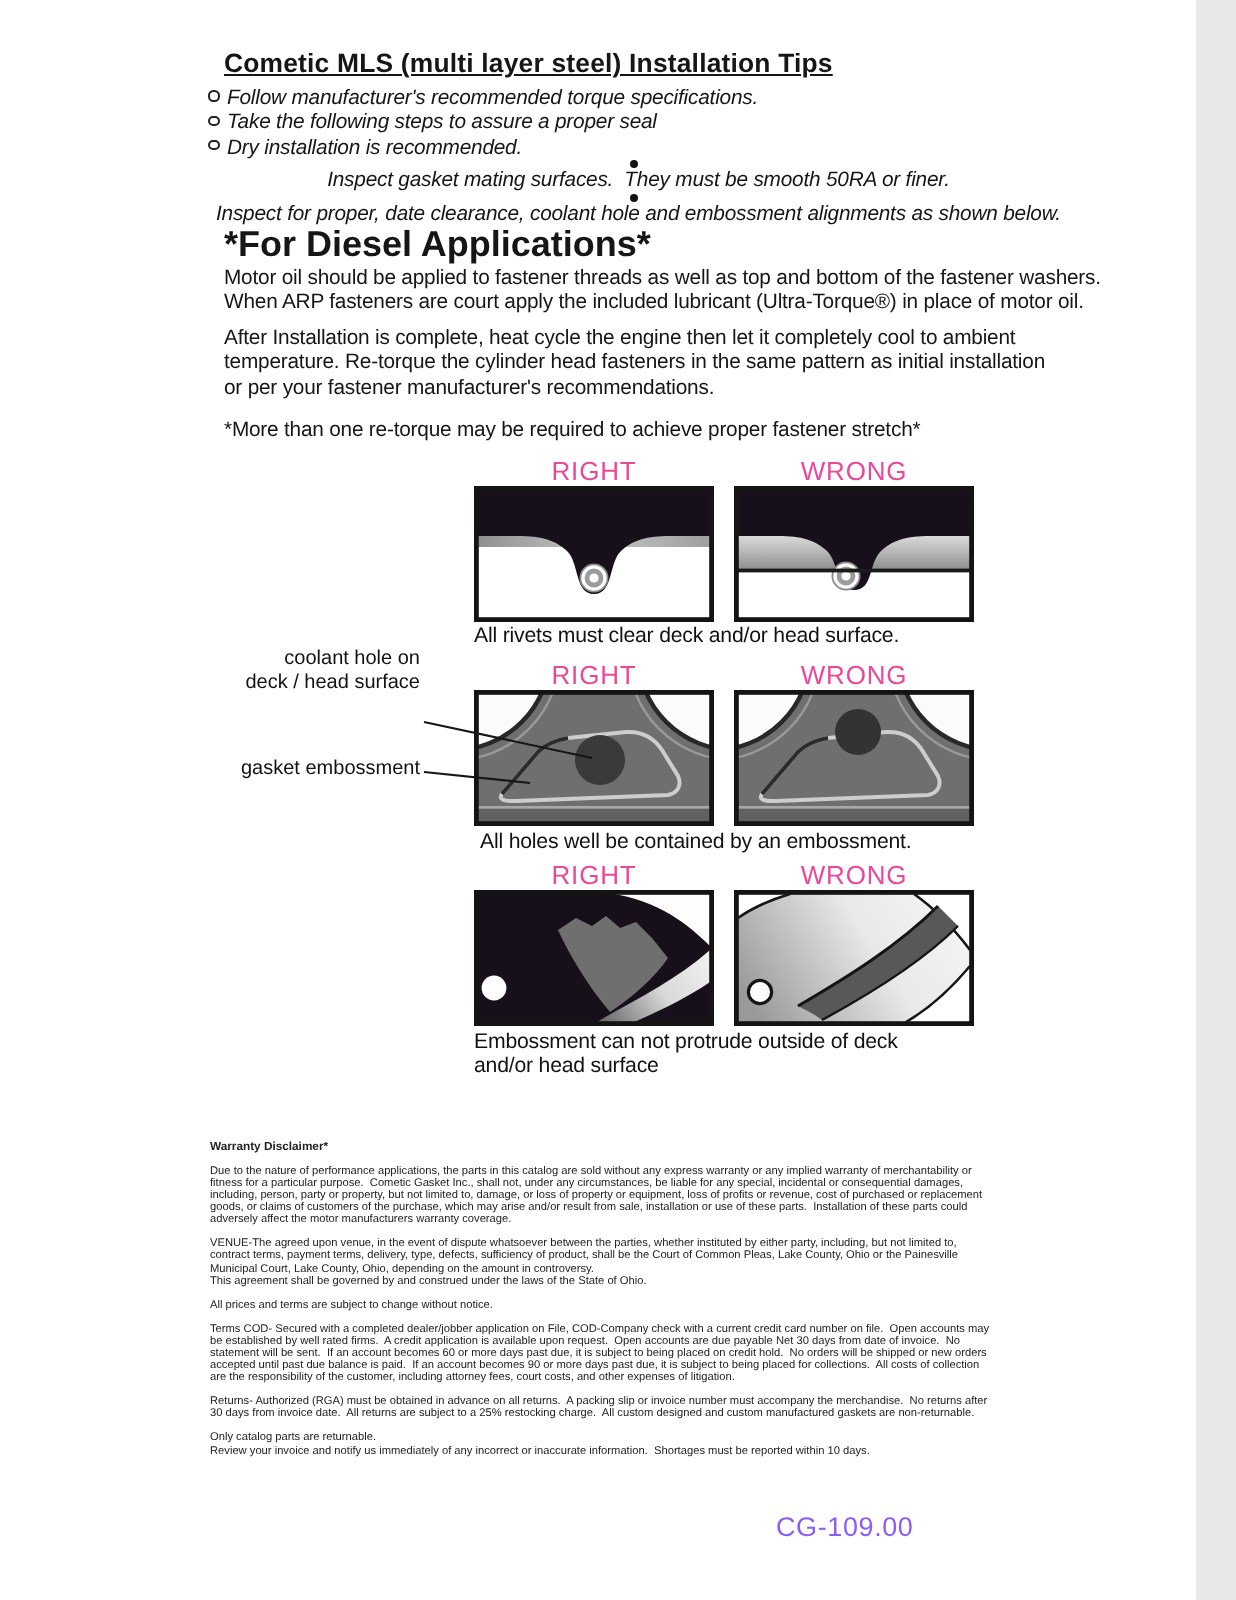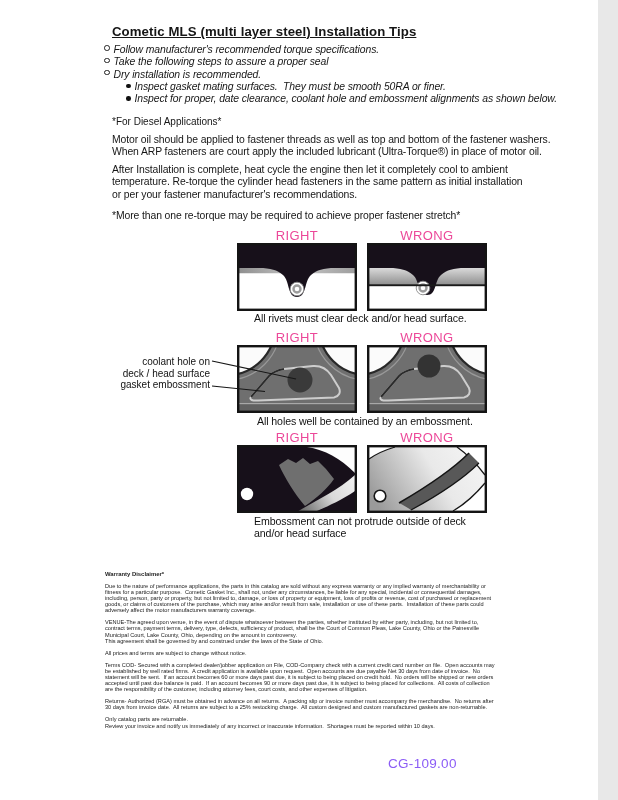--- a/index.html
+++ b/index.html
@@ -2,37 +2,37 @@
 <html><head>
 <meta charset="utf-8">
 <style>
   html,body{margin:0;padding:0;background:#e8e8e8;}
   .page{position:relative;width:598px;height:800px;background:#ffffff;overflow:hidden;
         font-family:"Liberation Sans", sans-serif;color:#161616;}
   .title{position:absolute;left:112px;top:24px;margin:0;font-size:13.2px;font-weight:bold;
          text-decoration:underline;letter-spacing:0.1px;white-space:pre;}
   .bullets{position:absolute;left:104px;top:44px;font-size:10.4px;line-height:12.3px;}
   .b-row{white-space:pre;display:flex;align-items:center;font-style:italic;}
-  .b-row.sub{margin-left:22px;}
+  .b-row.sub{margin-left:4px;flex-direction:column;}
   .b-o{width:3.5px;height:3.5px;border:1px solid #222;border-radius:50%;
        display:inline-block;margin-right:4px;flex:0 0 auto;transform:translateY(-2px);}
   .b-f{width:4.5px;height:4.5px;background:#111;border-radius:50%;
        display:inline-block;margin-right:4px;flex:0 0 auto;transform:translateY(-1px);}
   .b-t{white-space:pre;letter-spacing:-0.1px;}
   .diesel{position:absolute;left:112px;top:116px;font-size:10.4px;line-height:12.2px;}
-  .d-head{font-size:10px;font-weight:normal;margin-bottom:6px;white-space:pre;}
+  .d-head{font-size:18px;font-weight:bold;margin-bottom:6px;white-space:pre;}
   .d-p{margin-bottom:5.5px;letter-spacing:-0.1px;}
   .d-p div{white-space:pre;}
   .d-note{margin-top:9px;white-space:pre;letter-spacing:-0.1px;}
   .lbl{position:absolute;width:120px;text-align:center;font-size:13px;letter-spacing:0.4px;
        color:#ec4899;white-space:pre;}
   .panel{position:absolute;width:120px;height:68px;}
   .panel svg{display:block;}
   .cap{position:absolute;font-size:10.6px;color:#121212;letter-spacing:-0.1px;line-height:11.8px;}
-  .cap div{white-space:pre;margin-left:17px;}
+  .cap div{white-space:pre;}
   .anno{position:absolute;width:114px;text-align:right;font-size:10px;line-height:11.6px;color:#121212;}
   .anno div{white-space:pre;}
   .ptr{position:absolute;pointer-events:none;}
   .fine{position:absolute;left:105px;top:571px;width:420px;font-size:5.6px;
         line-height:6.15px;color:#222;}
   .f-head{font-weight:bold;font-size:5.9px;margin-bottom:5.6px;white-space:pre;}
   .f-p{margin-bottom:5.8px;}
   .f-p div{white-space:pre;}
   .code{position:absolute;left:388px;top:756px;font-size:13.5px;letter-spacing:0.3px;
         color:#8b5cf6;white-space:pre;}
@@ -156,21 +156,21 @@
       <circle cx="130" cy="-18" r="53" fill="none" stroke="#999999" stroke-width="1.2"></circle>
       <circle cx="-10" cy="-18" r="48" fill="#fbfbfb" stroke="#282828" stroke-width="2.2"></circle>
       <circle cx="130" cy="-18" r="48" fill="#fbfbfb" stroke="#282828" stroke-width="2.2"></circle>
       <path d="M14,52 L32,31 C36,27 41,25 47,24 L76,21 C84,20.5 90,24 94,30 L102,43 C104,47.5 102,51.5 97,52.5 L21,55.5 C15.5,55.8 12,55 14,52 Z" fill="none" stroke="#cdcdcd" stroke-width="2"></path>
       <path d="M14,52 L32,31 C36,27 41,25 47,24" fill="none" stroke="#2b2b2b" stroke-width="2"></path>
       <circle cx="62" cy="21" r="11.5" fill="#333333"></circle>
       <rect x="1.2" y="1.2" width="117.6" height="65.6" fill="none" stroke="#141414" stroke-width="2.4"></rect>
     </svg>
   </div>
 
-  <div class="anno" style="left:96px;top:356px;">
+  <div class="anno" style="left:96px;top:324px;">
       <div>coolant hole on</div>
       <div>deck / head surface</div>
     </div>
   <div class="anno" style="left:96px;top:379px;">
     <div>gasket embossment</div>
   </div>
 
   <svg class="ptr" style="left:96px;top:340px;" width="215" height="70" viewBox="0 0 215 70">
     <line x1="116" y1="21" x2="200" y2="39" stroke="#161616" stroke-width="1.1"></line>
     <line x1="116" y1="46" x2="169" y2="51.5" stroke="#161616" stroke-width="1.1"></line>

